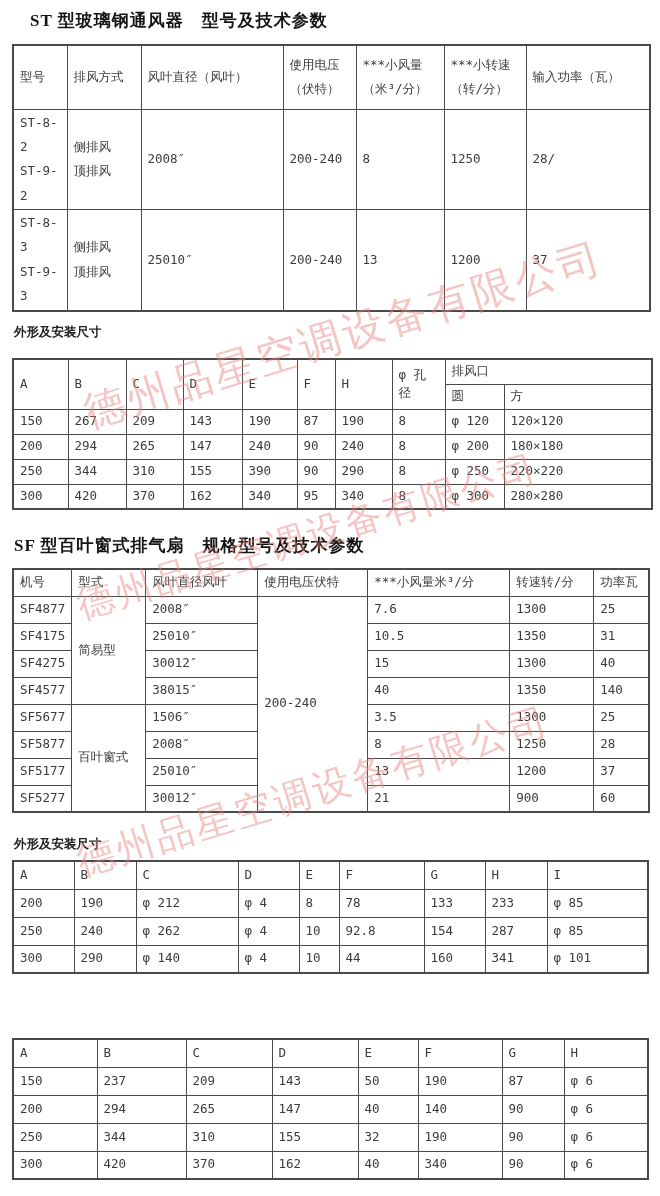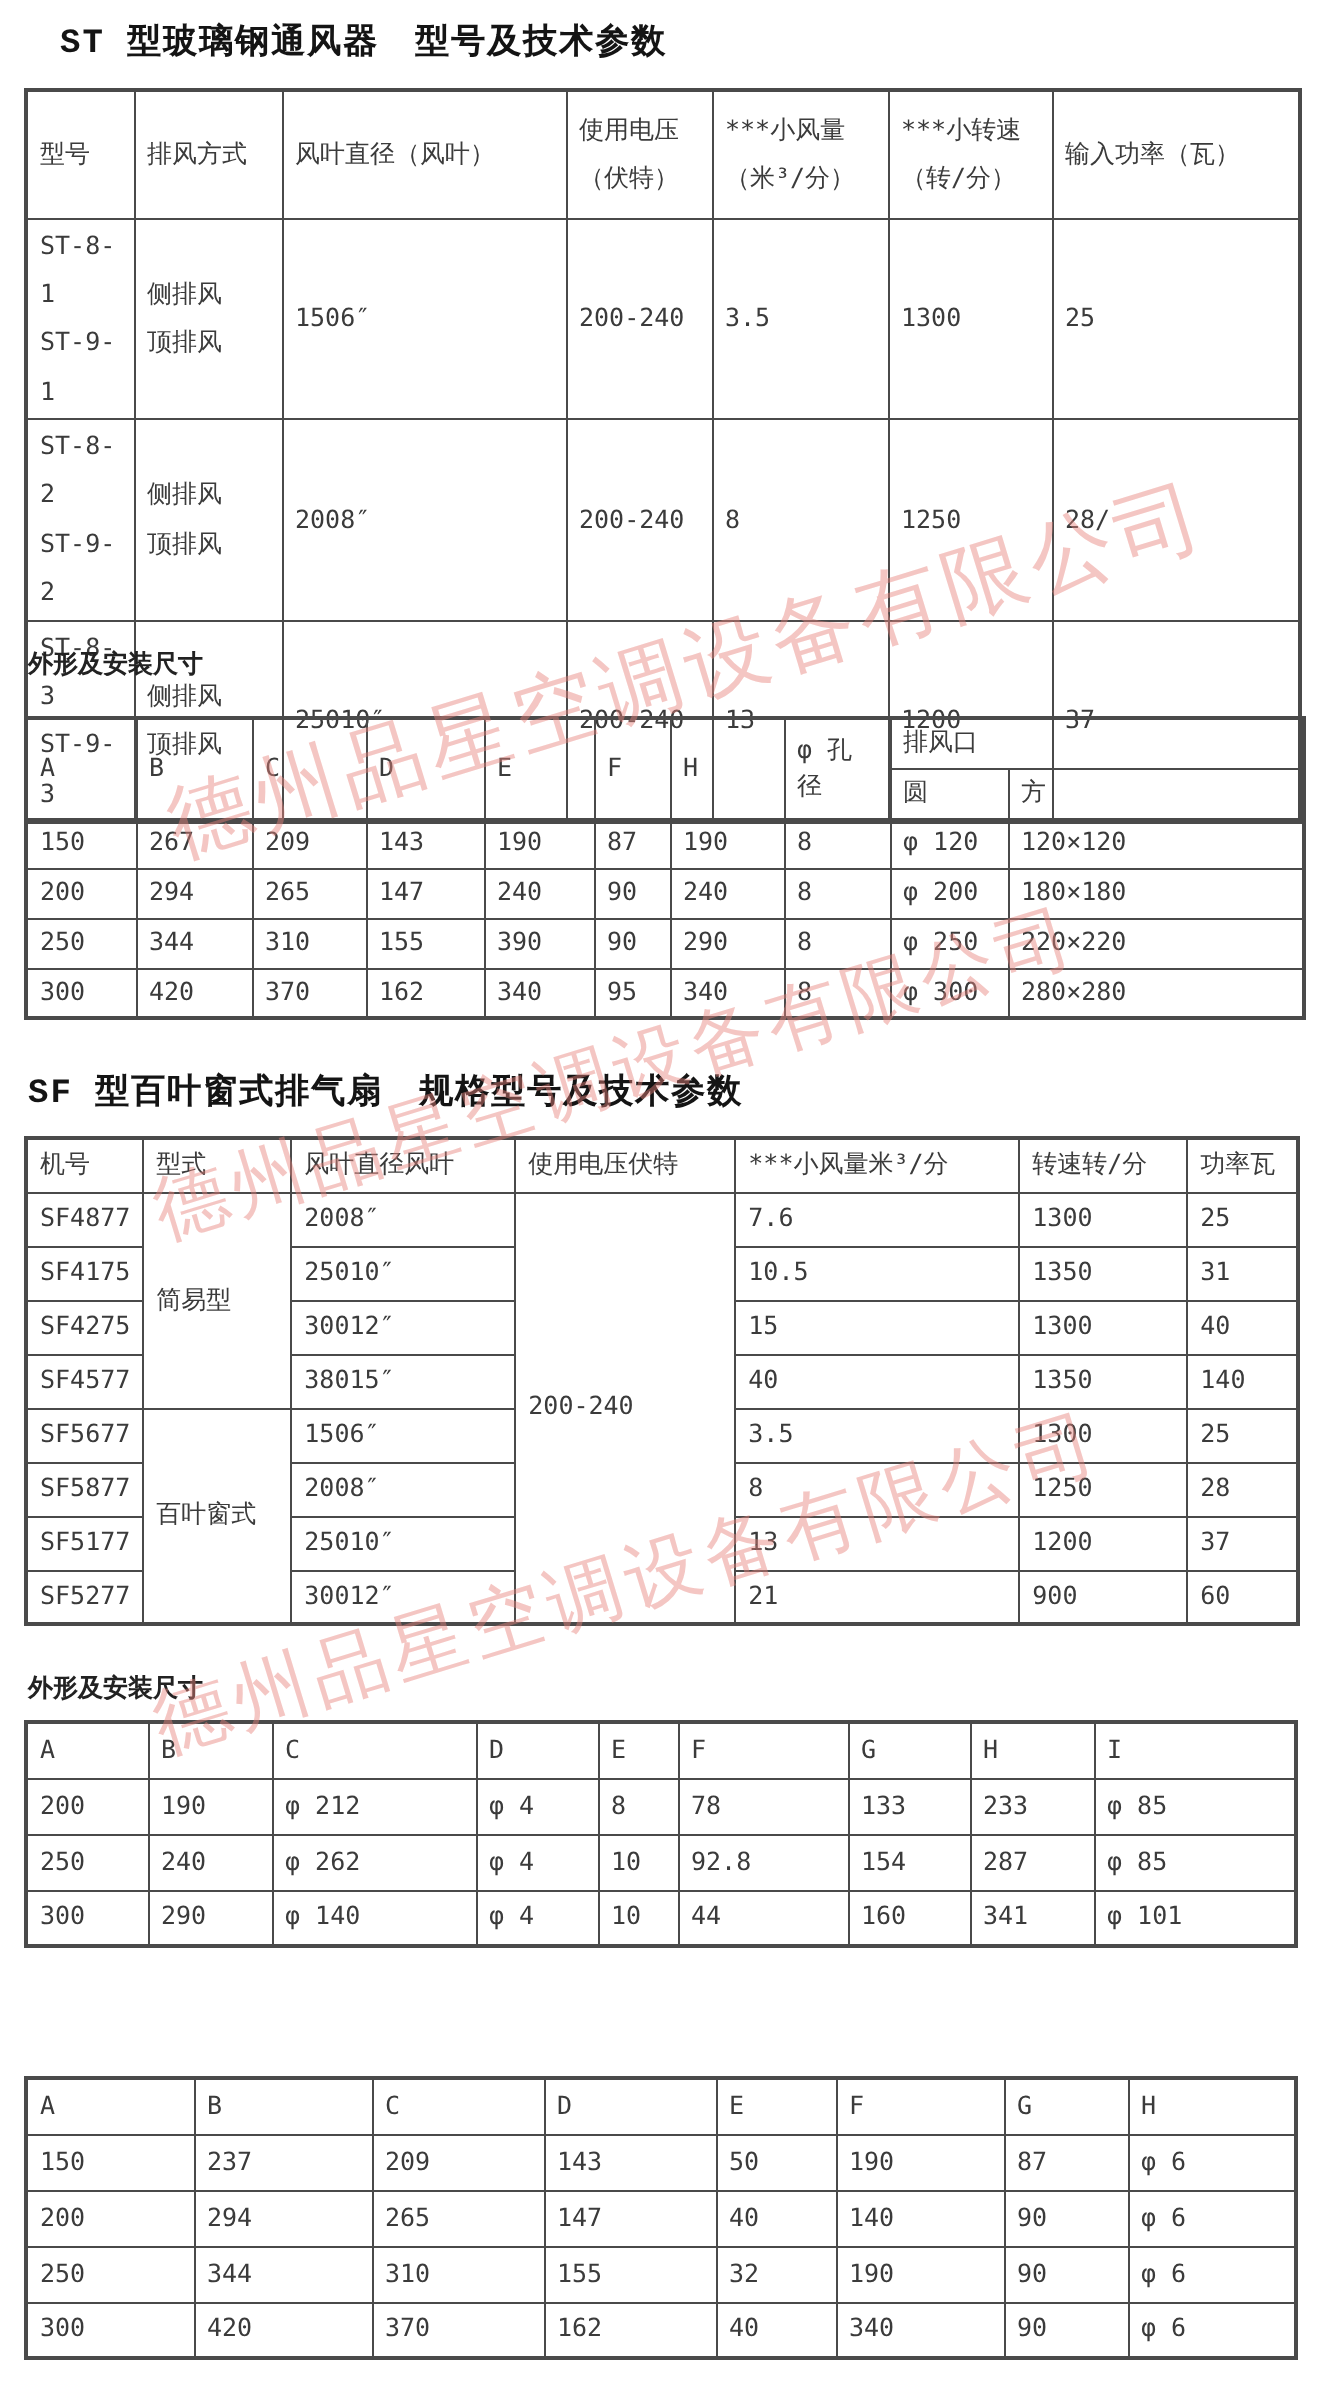--- a/index.html
+++ b/index.html
@@ -2,21 +2,21 @@
 <html><head>
 <meta charset="utf-8">
 <style>
   html,body { margin:0; padding:0; background:#ffffff; }
   .page {
     position:relative; width:660px; height:1196px; background:#ffffff;
     font-family:"DejaVu Sans Mono","DejaVu Sans",sans-serif;
     color:#3b3b3b; overflow:hidden;
   }
   .doc-title {
-    position:absolute; font-family:Liberation Mono, monospace;
+    position:absolute; font-family:Liberation Serif, serif;
     font-weight:bold; font-size:17px; color:#141414; letter-spacing:1px; white-space:nowrap;
   }
   #title-st { left:30px; top:9px; }
   #title-sf { left:14px; top:534px; }
   .subhead {
     position:absolute; font-family:"DejaVu Sans","Liberation Sans",sans-serif;
     font-weight:bold; font-size:12.5px; color:#222222; white-space:nowrap;
   }
   #dims-st { left:14px; top:324px; }
   #dims-sf { left:14px; top:836px; }
@@ -74,31 +74,20 @@
           <td>型号</td>
           <td>排风方式</td>
           <td>风叶直径（风叶）</td>
           <td>使用电压
 （伏特）</td>
           <td>***小风量
 （米³/分）</td>
           <td>***小转速
 （转/分）</td>
           <td>输入功率（瓦）</td>
-        </tr>
-        <tr>
-          <td>ST-8-1
-ST-9-1</td>
-          <td>侧排风
-顶排风</td>
-          <td>1506″</td>
-          <td>200-240</td>
-          <td>3.5</td>
-          <td>1300</td>
-          <td>25</td>
         </tr>
         <tr>
           <td>ST-8-2
 ST-9-2</td>
           <td>侧排风
 顶排风</td>
           <td>2008″</td>
           <td>200-240</td>
           <td>8</td>
           <td>1250</td>

